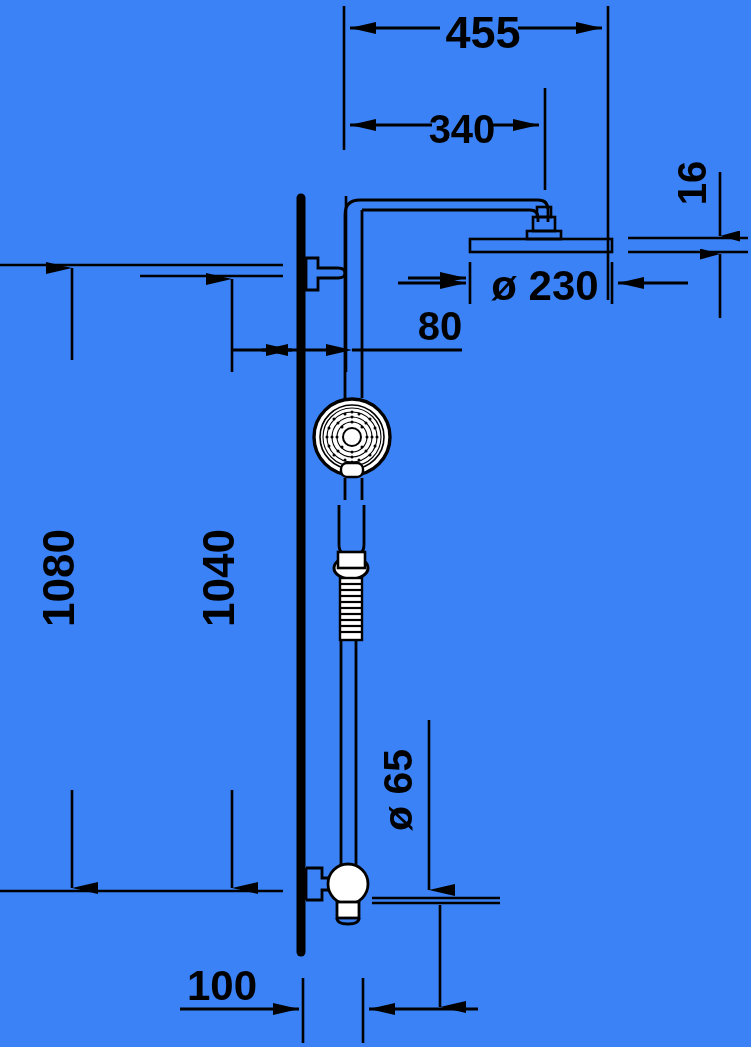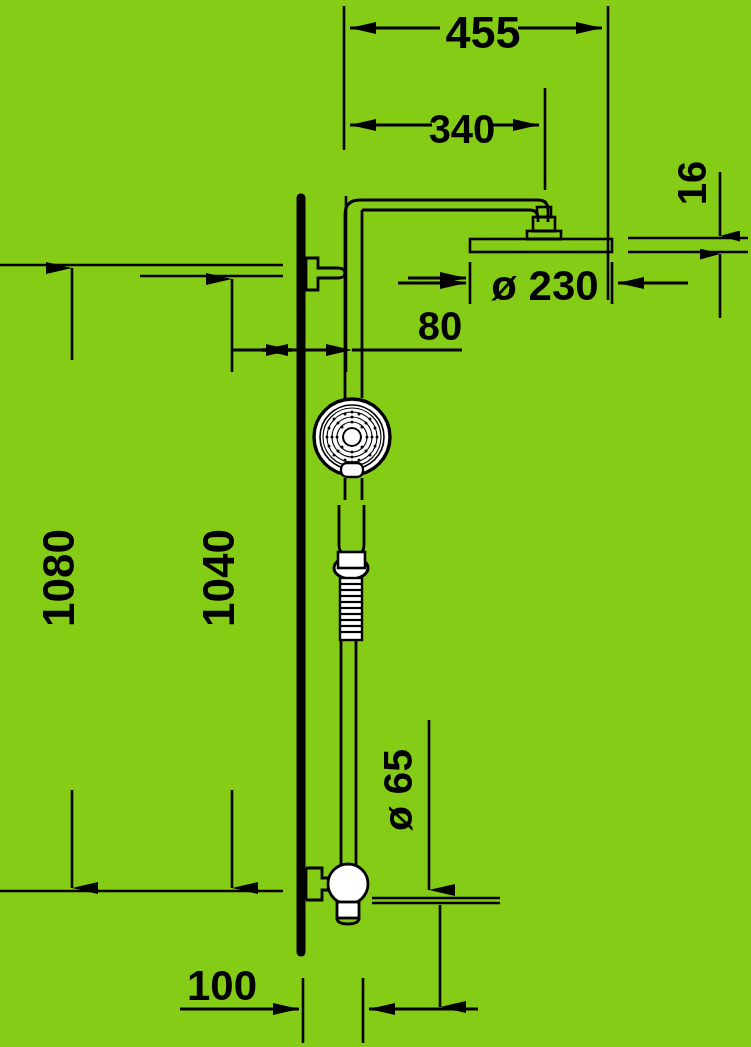--- a/index.html
+++ b/index.html
@@ -7,21 +7,21 @@
     padding: 0;
     background: #ffffff;
   }
   body {
     font-family: "Liberation Sans", sans-serif;
   }
   #drawing-root {
     position: relative;
     width: 751px;
     height: 1047px;
-    background: #84cc16;
+    background: #3b82f6;
     overflow: hidden;
   }
   svg#tech-drawing {
     display: block;
     width: 751px;
     height: 1047px;
   }
   .dim-text {
     font-family: "Liberation Sans", sans-serif;
     font-weight: bold;

